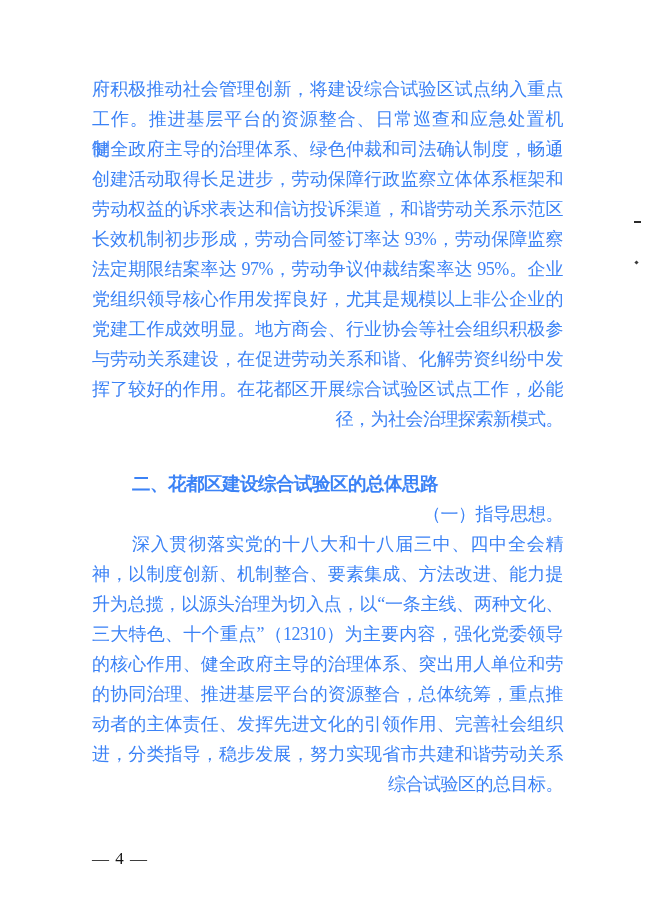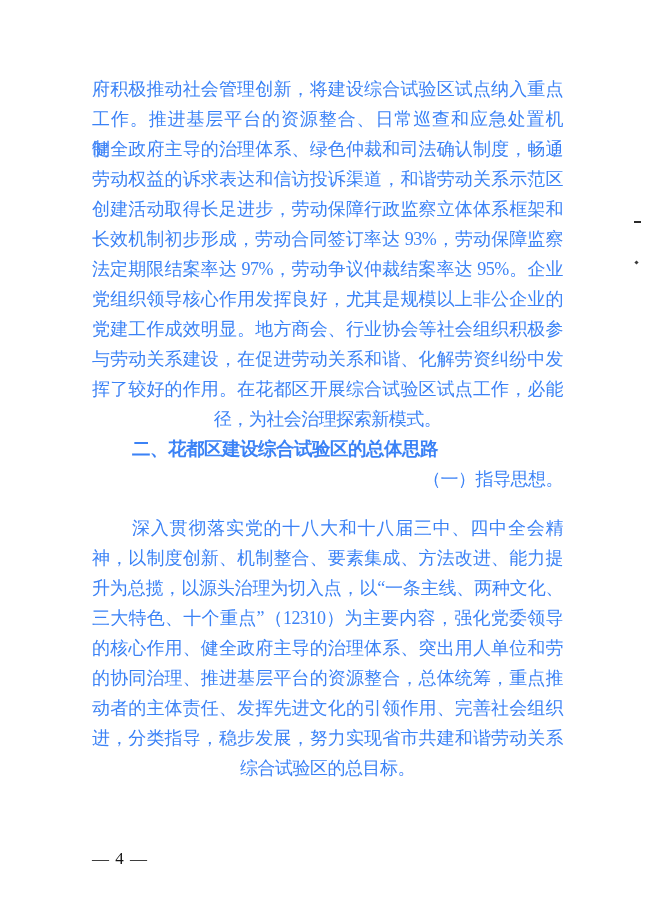--- a/index.html
+++ b/index.html
@@ -27,41 +27,41 @@
     white-space: normal;
     overflow: visible;
   }
   
   .line.body {
     text-align: justify;
     text-align-last: justify;
   }
   
   .line.end {
-    text-align: center;
+    text-align: right;
   }
   
   .line.heading {
     font-family: "Liberation Sans", "DejaVu Sans", sans-serif;
     font-weight: bold;
     padding-left: 40px;
     text-align: left;
     font-size: 18.5px;
+    margin-top: 35px;
   }
   
   .line.sub {
     padding-left: 28px;
     text-align: right;
   }
   
   .line.indent {
     padding-left: 40px;
     text-align: justify;
     text-align-last: justify;
-    margin-top: 19px;
   }
   .page-footer {
     position: absolute;
     left: 92px;
     top: 848px;
     color: #141414;
     font-size: 17px;
     letter-spacing: 1px;
     line-height: 22px;
   }
@@ -85,22 +85,22 @@
   }
 </style>
 </head>
 <body>
 
 <div class="page">
   <div class="text-block">
       <div class="line body">府积极推动社会管理创新，将建设综合试验区试点纳入重点</div>
       <div class="line body">工作。推进基层平台的资源整合、日常巡查和应急处置机制，</div>
       <div class="line body">健全政府主导的治理体系、绿色仲裁和司法确认制度，畅通</div>
+      <div class="line body">创建活动取得长足进步，劳动保障行政监察立体体系框架和</div>
       <div class="line body">劳动权益的诉求表达和信访投诉渠道，和谐劳动关系示范区</div>
-      <div class="line body">创建活动取得长足进步，劳动保障行政监察立体体系框架和</div>
       <div class="line body">长效机制初步形成，劳动合同签订率达 93%，劳动保障监察</div>
       <div class="line body">法定期限结案率达 97%，劳动争议仲裁结案率达 95%。企业</div>
       <div class="line body">党组织领导核心作用发挥良好，尤其是规模以上非公企业的</div>
       <div class="line body">党建工作成效明显。地方商会、行业协会等社会组织积极参</div>
       <div class="line body">与劳动关系建设，在促进劳动关系和谐、化解劳资纠纷中发</div>
       <div class="line body">挥了较好的作用。在花都区开展综合试验区试点工作，必能</div>
       <div class="line end">径，为社会治理探索新模式。</div>
       <div class="line heading">二、花都区建设综合试验区的总体思路</div>
       <div class="line sub">（一）指导思想。</div>
       <div class="line indent">深入贯彻落实党的十八大和十八届三中、四中全会精</div>

